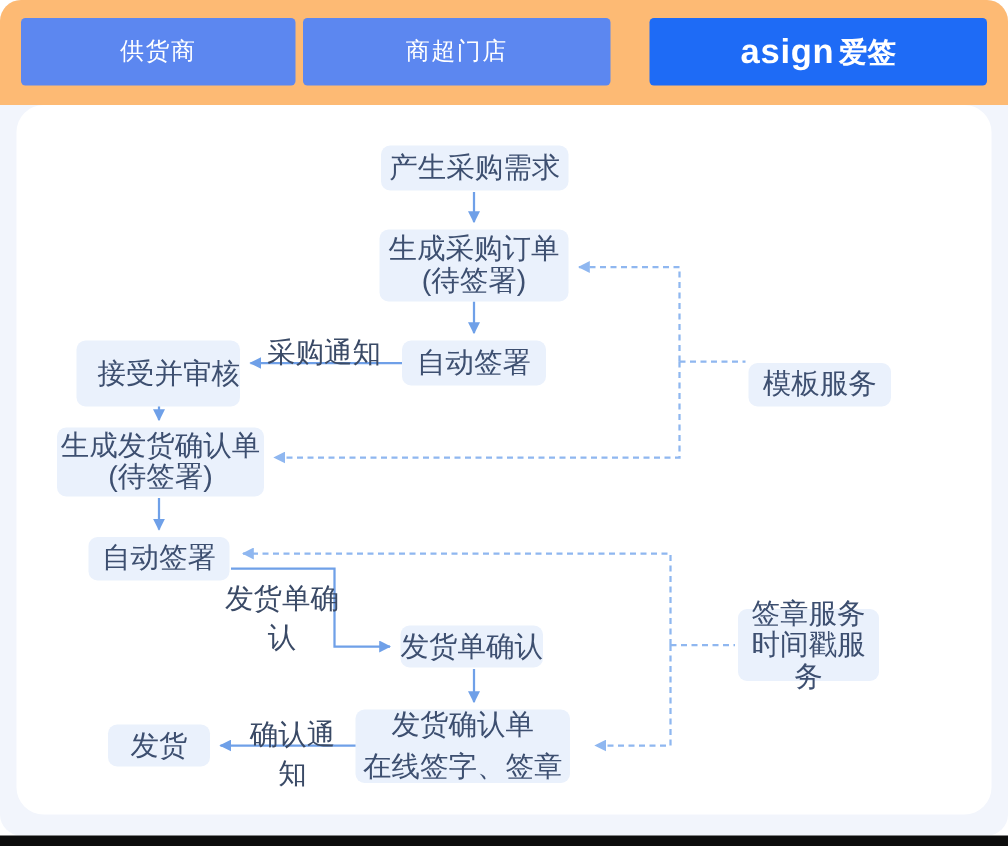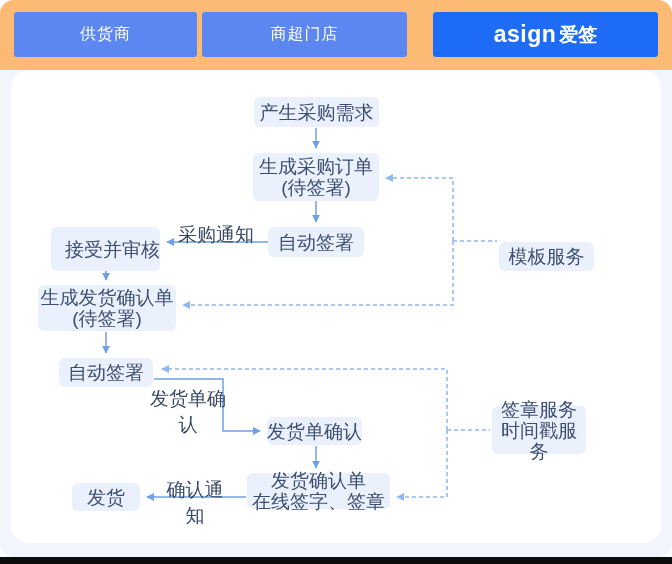--- a/index.html
+++ b/index.html
@@ -89,21 +89,21 @@
   </div>
 
   <div class="node" style="left:59px;top:358px;width:94px;height:29px;">
     <span>自动签署</span>
   </div>
 
   <div class="node" style="left:267px;top:417px;width:95px;height:28px;">
     <span>发货单确认</span>
   </div>
 
-  <div class="node" style="left:247px;top:473px;width:143px;height:36px;">
+  <div class="node" style="left:237px;top:473px;width:143px;height:49px;justify-content:space-between;">
     <span>发货确认单</span>
     <span>在线签字、签章</span>
   </div>
 
   <div class="node" style="left:72px;top:483px;width:68px;height:28px;">
     <span>发货</span>
   </div>
 
   <div class="node" style="left:499px;top:242px;width:95px;height:29px;">
     <span>模板服务</span>

